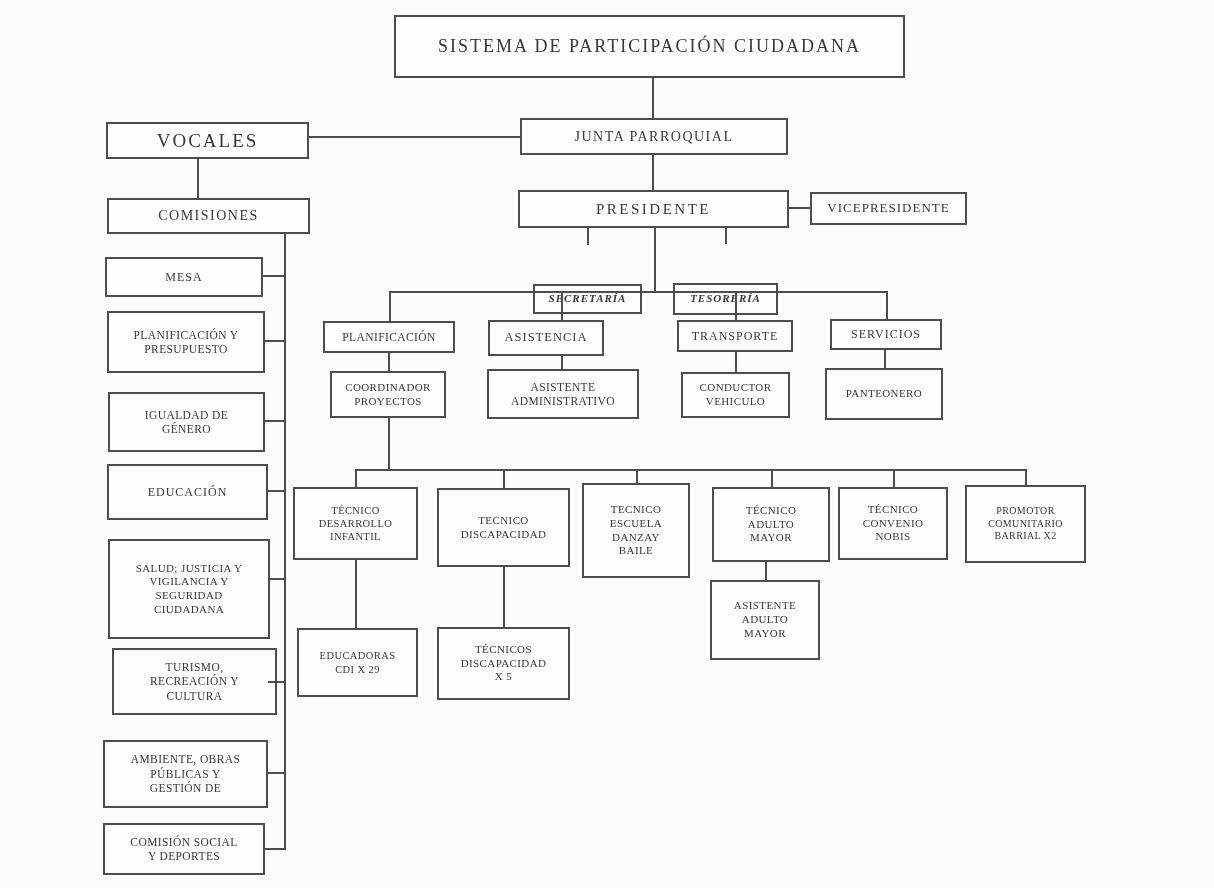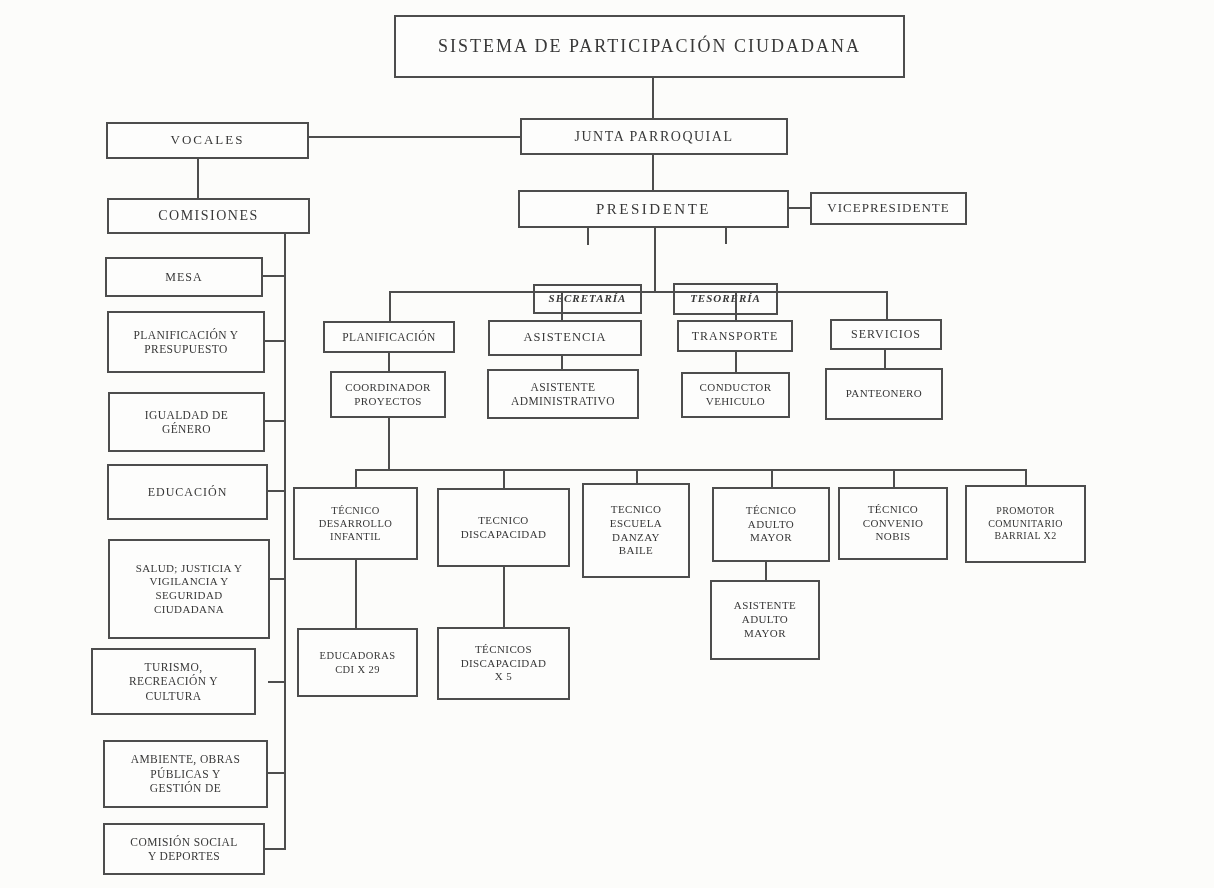--- a/index.html
+++ b/index.html
@@ -44,35 +44,35 @@
 </style>
 </head>
 <body>
 
 <div id="canvas">
 
   <div class="box" style="left:394px;top:15px;width:511px;height:63px;font-size:18px;letter-spacing:2px;">SISTEMA DE PARTICIPACIÓN CIUDADANA</div>
 
   <div class="box" style="left:520px;top:118px;width:268px;height:37px;font-size:14px;letter-spacing:1.5px;">JUNTA PARROQUIAL</div>
 
-  <div class="box" style="left:106px;top:122px;width:203px;height:37px;font-size:13px;letter-spacing:2px;">VOCALES</div>
+  <div class="box" style="left:106px;top:122px;width:203px;height:37px;font-size:19px;letter-spacing:2px;">VOCALES</div>
 
   <div class="box" style="left:107px;top:198px;width:203px;height:36px;font-size:14px;letter-spacing:1.5px;">COMISIONES</div>
 
   <div class="box" style="left:518px;top:190px;width:271px;height:38px;font-size:15px;letter-spacing:2.5px;">PRESIDENTE</div>
 
   <div class="box" style="left:810px;top:192px;width:157px;height:33px;font-size:13px;letter-spacing:1px;">VICEPRESIDENTE</div>
 
   <div class="box italic-box" style="left:533px;top:245px;width:109px;height:30px;font-size:11px;letter-spacing:1px;">SECRETARÍA</div>
 
   <div class="box italic-box" style="left:673px;top:244px;width:105px;height:32px;font-size:11px;letter-spacing:1px;">TESORERÍA</div>
 
   <div class="box" style="left:323px;top:321px;width:132px;height:32px;font-size:11.5px;">PLANIFICACIÓN</div>
 
-  <div class="box" style="left:488px;top:320px;width:154px;height:36px;font-size:12.5px;letter-spacing:1px;">ASISTENCIA</div>
+  <div class="box" style="left:488px;top:320px;width:116px;height:36px;font-size:12.5px;letter-spacing:1px;">ASISTENCIA</div>
 
   <div class="box" style="left:677px;top:320px;width:116px;height:32px;font-size:12px;letter-spacing:1px;">TRANSPORTE</div>
 
   <div class="box" style="left:830px;top:319px;width:112px;height:31px;font-size:12px;letter-spacing:1px;">SERVICIOS</div>
 
   <div class="box" style="left:330px;top:371px;width:116px;height:47px;font-size:11px;">COORDINADOR
 PROYECTOS</div>
 
   <div class="box" style="left:487px;top:369px;width:152px;height:50px;font-size:11.5px;">ASISTENTE
 ADMINISTRATIVO</div>
@@ -125,21 +125,21 @@
   <div class="box" style="left:108px;top:392px;width:157px;height:60px;font-size:11.5px;">IGUALDAD DE
 GÉNERO</div>
 
   <div class="box" style="left:107px;top:464px;width:161px;height:56px;font-size:12px;letter-spacing:1px;">EDUCACIÓN</div>
 
   <div class="box" style="left:108px;top:539px;width:162px;height:100px;font-size:11px;">SALUD; JUSTICIA Y
 VIGILANCIA Y
 SEGURIDAD
 CIUDADANA</div>
 
-  <div class="box" style="left:91px;top:648px;width:165px;height:67px;font-size:11.5px;">TURISMO,
+  <div class="box" style="left:112px;top:648px;width:165px;height:67px;font-size:11.5px;">TURISMO,
 RECREACIÓN Y
 CULTURA</div>
 
   <div class="box" style="left:103px;top:740px;width:165px;height:68px;font-size:11.5px;">AMBIENTE, OBRAS
 PÚBLICAS Y
 GESTIÓN DE</div>
 
   <div class="box" style="left:103px;top:823px;width:162px;height:52px;font-size:11.5px;">COMISIÓN SOCIAL
 Y DEPORTES</div>
 

